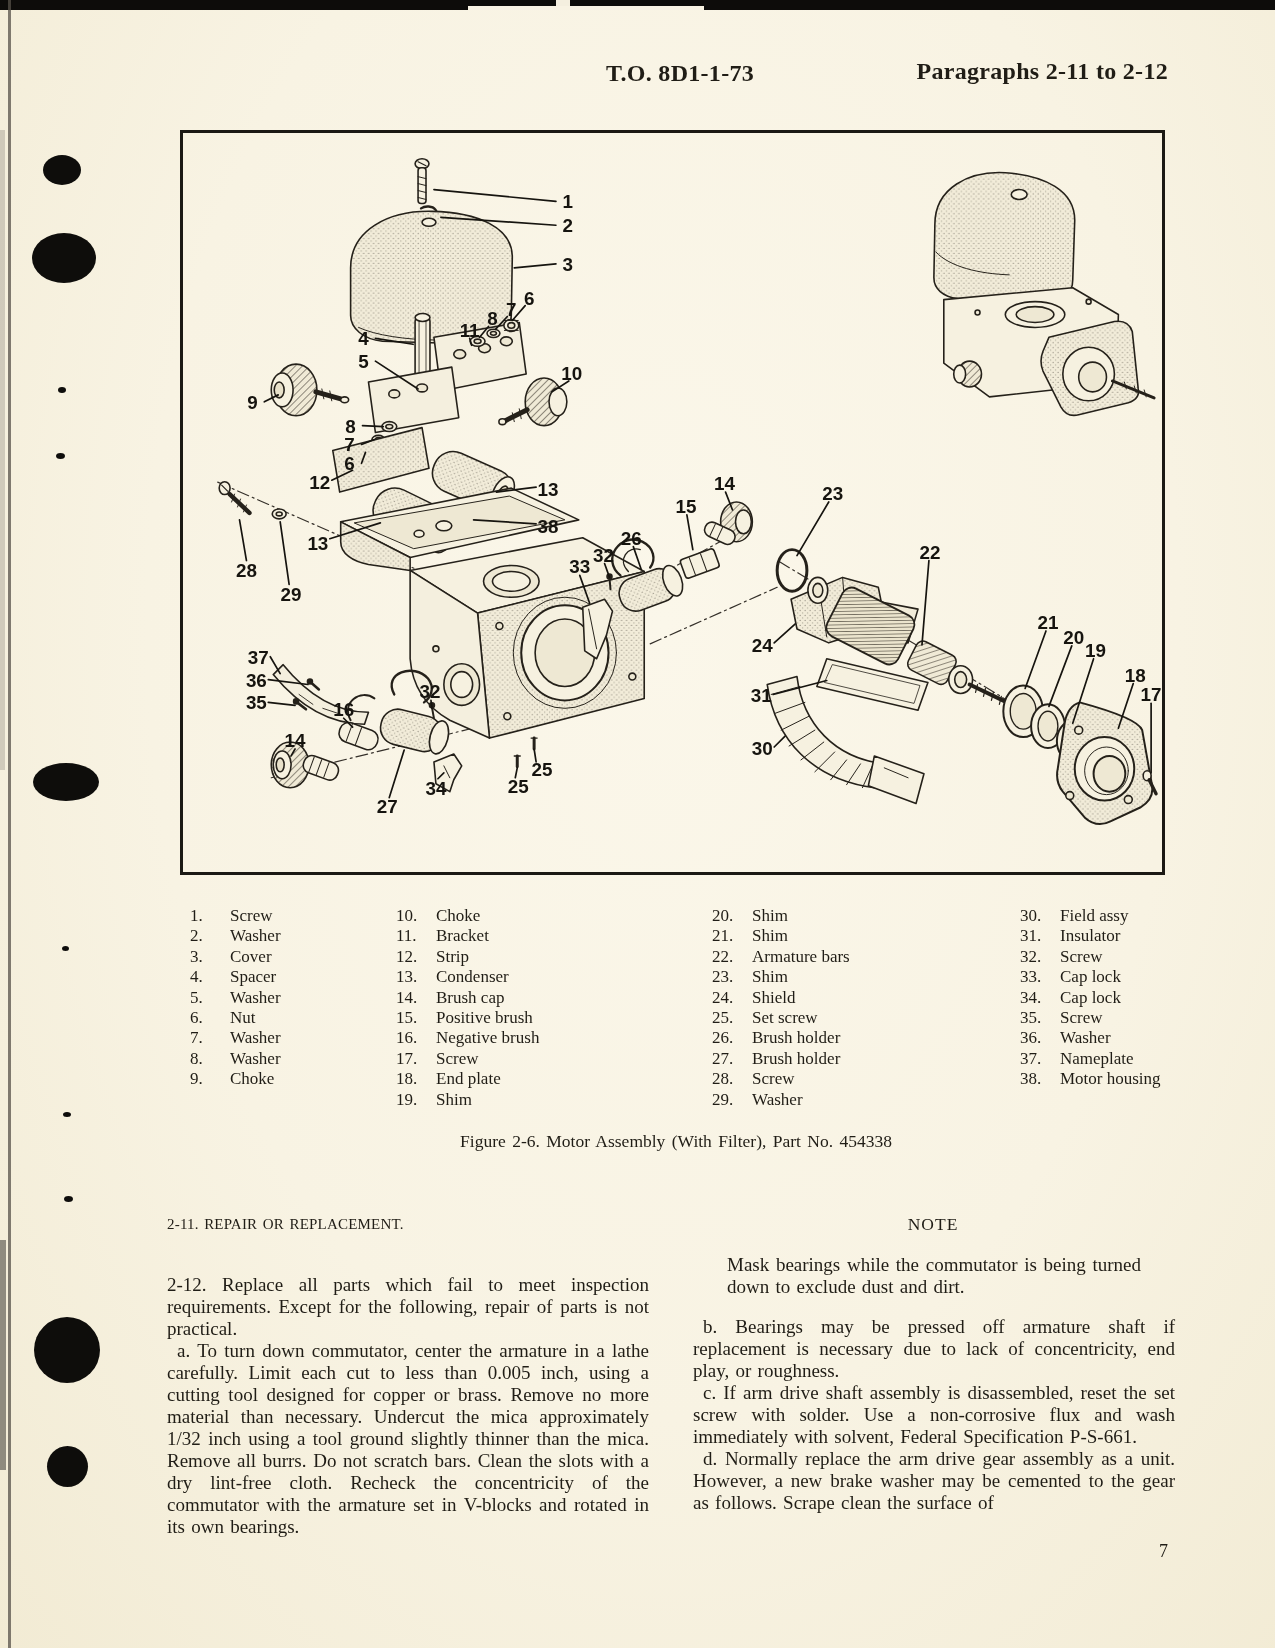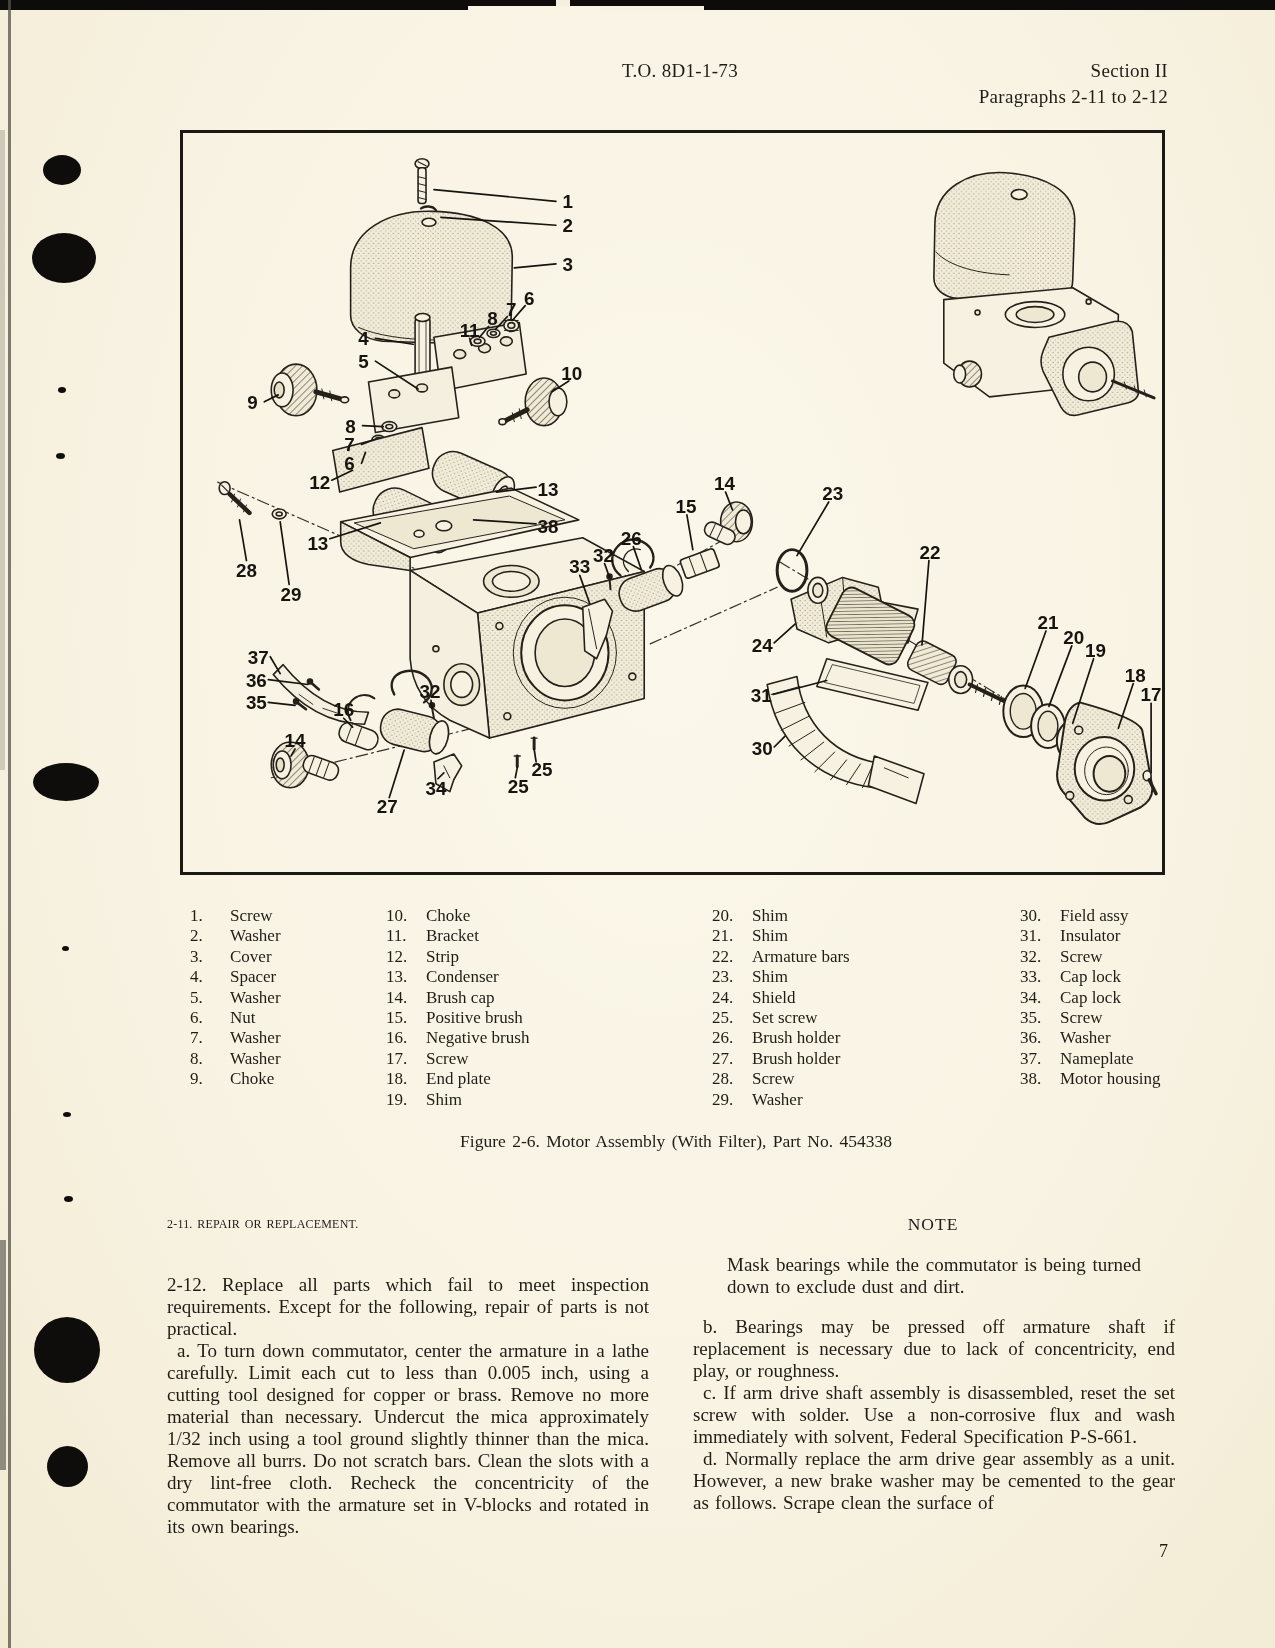--- a/index.html
+++ b/index.html
@@ -11,39 +11,39 @@
   .abs{position:absolute;}
   
   #top-edge{left:0;top:0;width:1275px;height:10px;background:#0d0c0a;}
   #top-edge-gap{left:468px;top:6px;width:236px;height:4px;background:#f8f3e3;}
   #top-edge-notch{left:556px;top:0;width:14px;height:6px;background:#f4efdf;}
   #left-edge-line{left:8px;top:0;width:3px;height:1648px;background:#57524a;opacity:.75;}
   #left-edge-soft{left:0;top:130px;width:5px;height:640px;background:#8a857a;opacity:.35;}
   #left-edge-dark{left:0;top:1240px;width:6px;height:230px;background:#3c3a35;opacity:.55;}
   .bdot{background:#0e0d0b;border-radius:50%;}
   
-  .hdr{font-weight:normal;font-size:19px;letter-spacing:.3px;}
+  .hdr{font-weight:bold;font-size:24px;letter-spacing:.3px;}
   #hdr-to{left:560px;top:60px;width:240px;text-align:center;}
   #hdr-right{left:770px;top:58px;width:398px;text-align:right;line-height:26px;}
   
   #fig{left:180px;top:130px;width:985px;height:745px;border:3px solid #1b1914;box-sizing:border-box;background:transparent;}
   #fig svg{display:block;width:100%;height:100%;}
   .callout{font-family:"Liberation Sans",sans-serif;font-weight:bold;font-size:19px;fill:#16140f;}
   
   .pcol{top:906px;font-size:17px;}
   .prow{height:20.4px;line-height:20.4px;white-space:nowrap;}
   .pn{display:inline-block;width:40px;}
-  #pcol-1{left:190px;} #pcol-2{left:386px;} #pcol-3{left:712px;} #pcol-4{left:1020px;}
+  #pcol-1{left:190px;} #pcol-2{left:396px;} #pcol-3{left:712px;} #pcol-4{left:1020px;}
   
   #caption{left:176px;top:1131px;width:1000px;text-align:center;font-size:17.5px;word-spacing:2px;}
   
   .bodytxt{font-size:19px;line-height:22px;text-align:justify;word-spacing:1.5px;}
   .bodytxt p{margin:0;padding:0;}
   .ind{text-indent:10px;}
-  #left-heading{left:167px;top:1213px;width:482px;font-size:12px;letter-spacing:.2px;}
+  #left-heading{left:167px;top:1213px;width:482px;font-size:15px;letter-spacing:.2px;}
   #left-flow{left:167px;top:1274px;width:482px;}
   #note-head{left:693px;top:1213px;width:480px;text-align:center;font-size:17.5px;letter-spacing:1px;}
   #note-body{left:727px;top:1254px;width:414px;}
   #right-flow{left:693px;top:1316px;width:482px;}
   #page-num{left:1120px;top:1541px;width:48px;text-align:right;font-size:18px;}
 </style>
 </head>
 <body>
 
 <div id="page">
@@ -60,21 +60,20 @@
   <div class="abs bdot" style="left:56px;top:453px;width:9px;height:6px;"></div>
   <div class="abs bdot" style="left:33px;top:763px;width:66px;height:38px;"></div>
   <div class="abs bdot" style="left:62px;top:946px;width:7px;height:5px;"></div>
   <div class="abs bdot" style="left:63px;top:1112px;width:8px;height:5px;"></div>
   <div class="abs bdot" style="left:64px;top:1196px;width:9px;height:6px;"></div>
   <div class="abs bdot" style="left:34px;top:1317px;width:66px;height:66px;"></div>
   <div class="abs bdot" style="left:47px;top:1446px;width:41px;height:41px;"></div>
 
   <div class="abs hdr" id="hdr-to">T.O. 8D1-1-73</div>
   <div class="abs hdr" id="hdr-right">
-    <div>Section II</div>
     <div>Paragraphs 2-11 to 2-12</div>
   </div>
 
   <div class="abs" id="fig">
     <svg viewBox="0 0 985 745">
       <defs>
         <pattern id="stipple" width="5" height="5" patternUnits="userSpaceOnUse">
           <rect width="5" height="5" fill="#f2ecd9"></rect>
           <circle cx="1.2" cy="1.4" r="0.65" fill="#47423a" opacity="0.55"></circle>
           <circle cx="3.7" cy="3.9" r="0.6" fill="#47423a" opacity="0.45"></circle>

